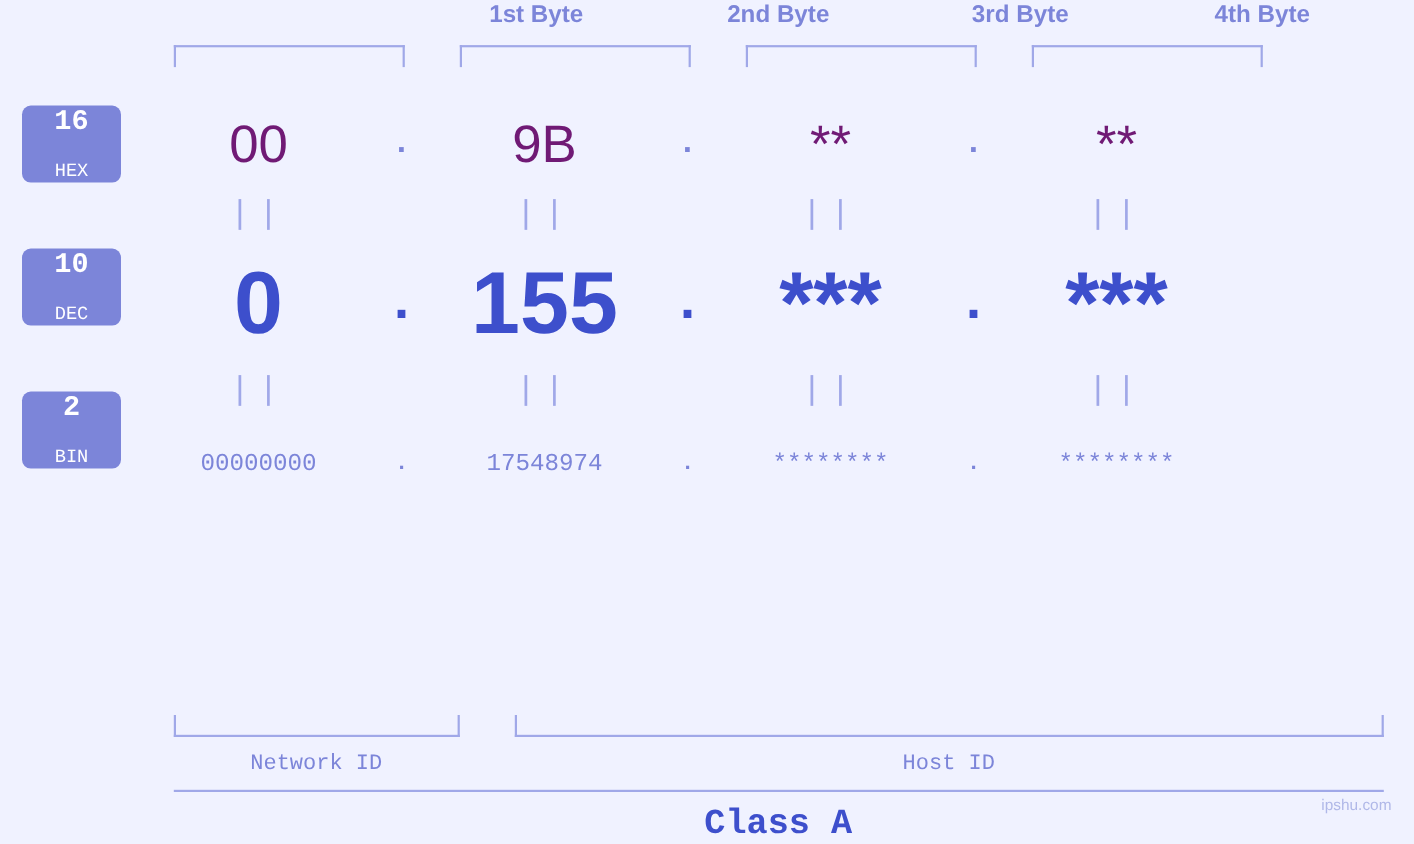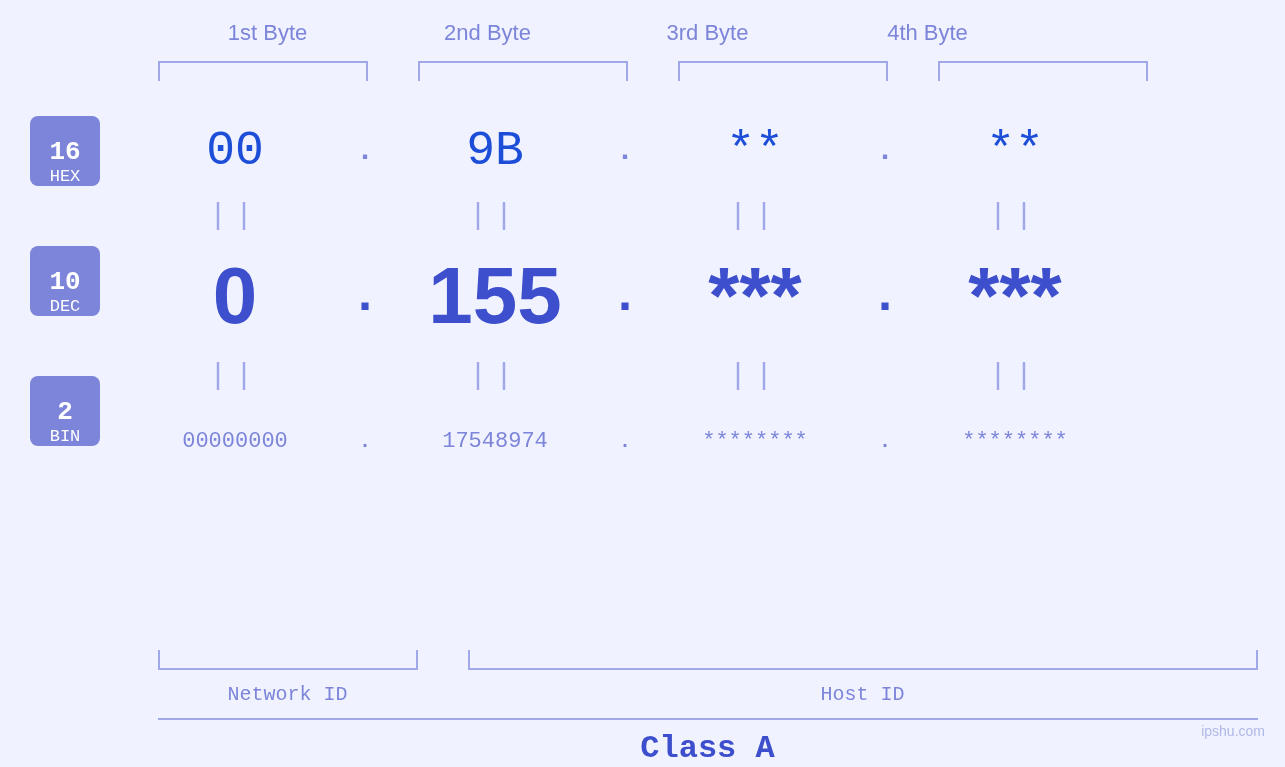--- a/index.html
+++ b/index.html
@@ -20,22 +20,22 @@
       flex-direction: column;
       align-items: center;
       position: relative;
     }
 
     
     .byte-headers {
       display: flex;
       width: 1100px;
       margin-left: 130px;
-      margin-top: 20px;
-      justify-content: flex-start;
+      justify-content: flex-end;
+      font-weight: bold;
     }
 
     .byte-header {
       color: #7c85d9;
       font-size: 22px;
       font-family: Arial, sans-serif;
       text-align: center;
       width: 220px;
     }
 
@@ -56,26 +56,26 @@
       justify-content: space-around;
       width: 130px;
       padding-top: 20px;
       gap: 60px;
     }
 
     .badge {
       background: #7c85d9;
       color: white;
       border-radius: 8px;
-      width: 70px;
+      width: 90px;
       height: 70px;
       display: flex;
       flex-direction: column;
       align-items: center;
-      justify-content: flex-end;
+      justify-content: space-between;
     }
 
     .badge-number {
       font-size: 26px;
       font-weight: bold;
       line-height: 1.1;
     }
 
     .badge-label {
       font-size: 17px;
@@ -123,23 +123,23 @@
     .dot-cell {
       width: 50px;
       text-align: center;
       display: flex;
       align-items: center;
       justify-content: center;
     }
 
     
     .hex-value {
-      color: #1d4ed8;
+      color: #701a75;
       font-size: 48px;
-      font-family: Liberation Mono, monospace;
+      font-family: Liberation Sans, sans-serif;
     }
 
     .hex-dot {
       color: #7c85d9;
       font-size: 30px;
       font-weight: bold;
     }
 
     
     .dec-value {

